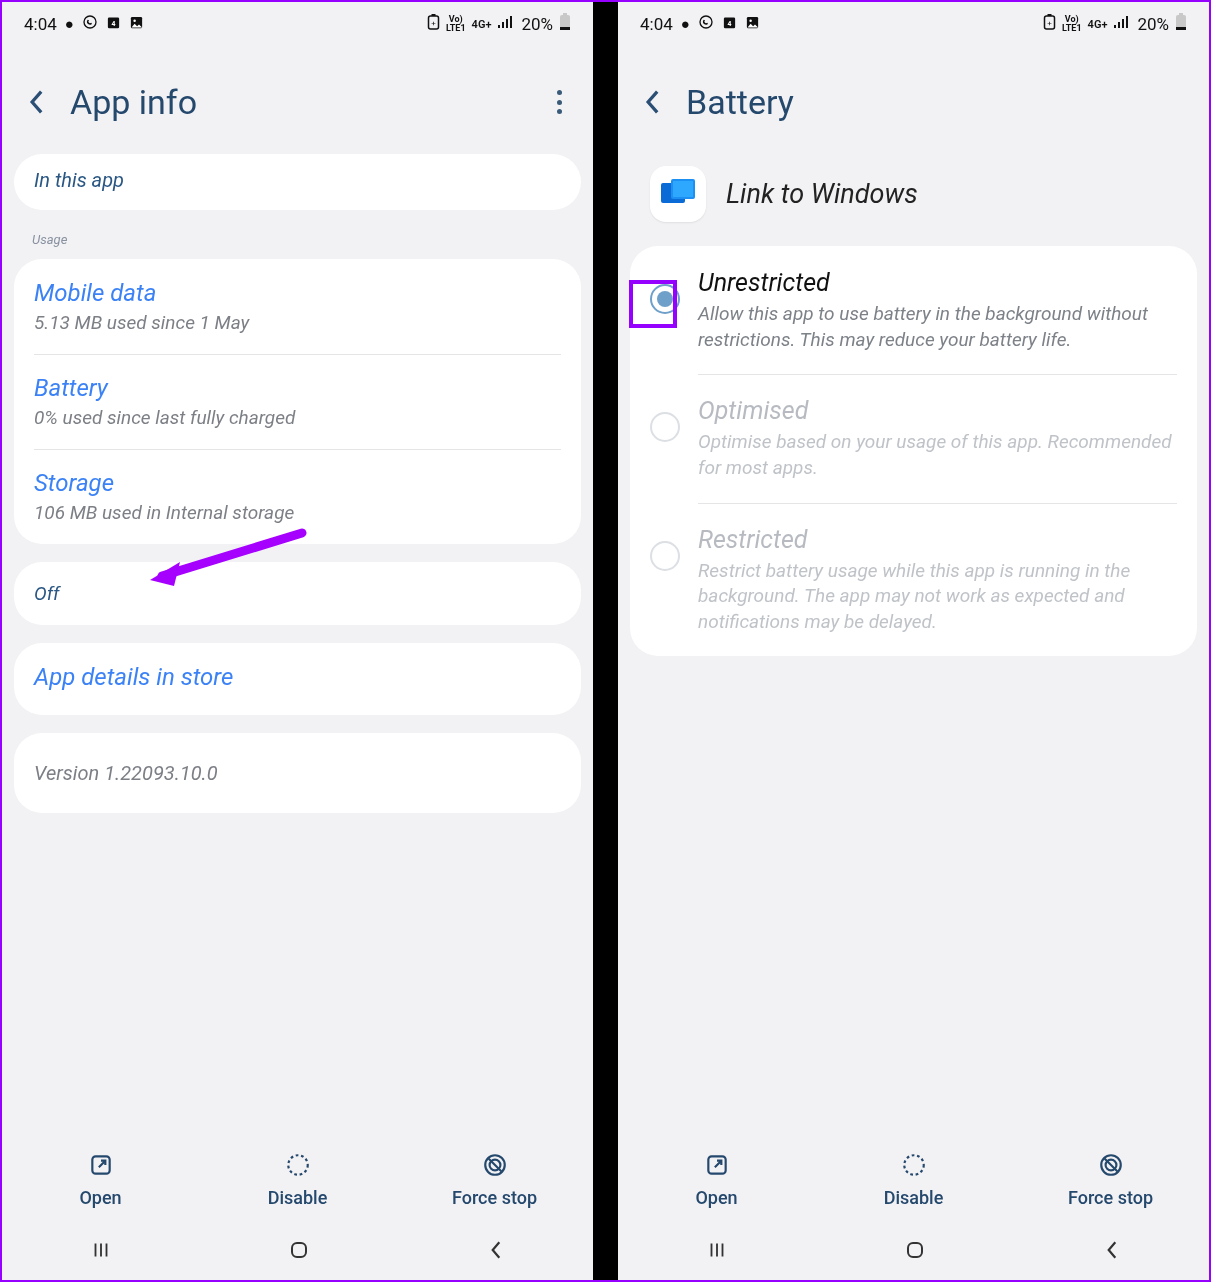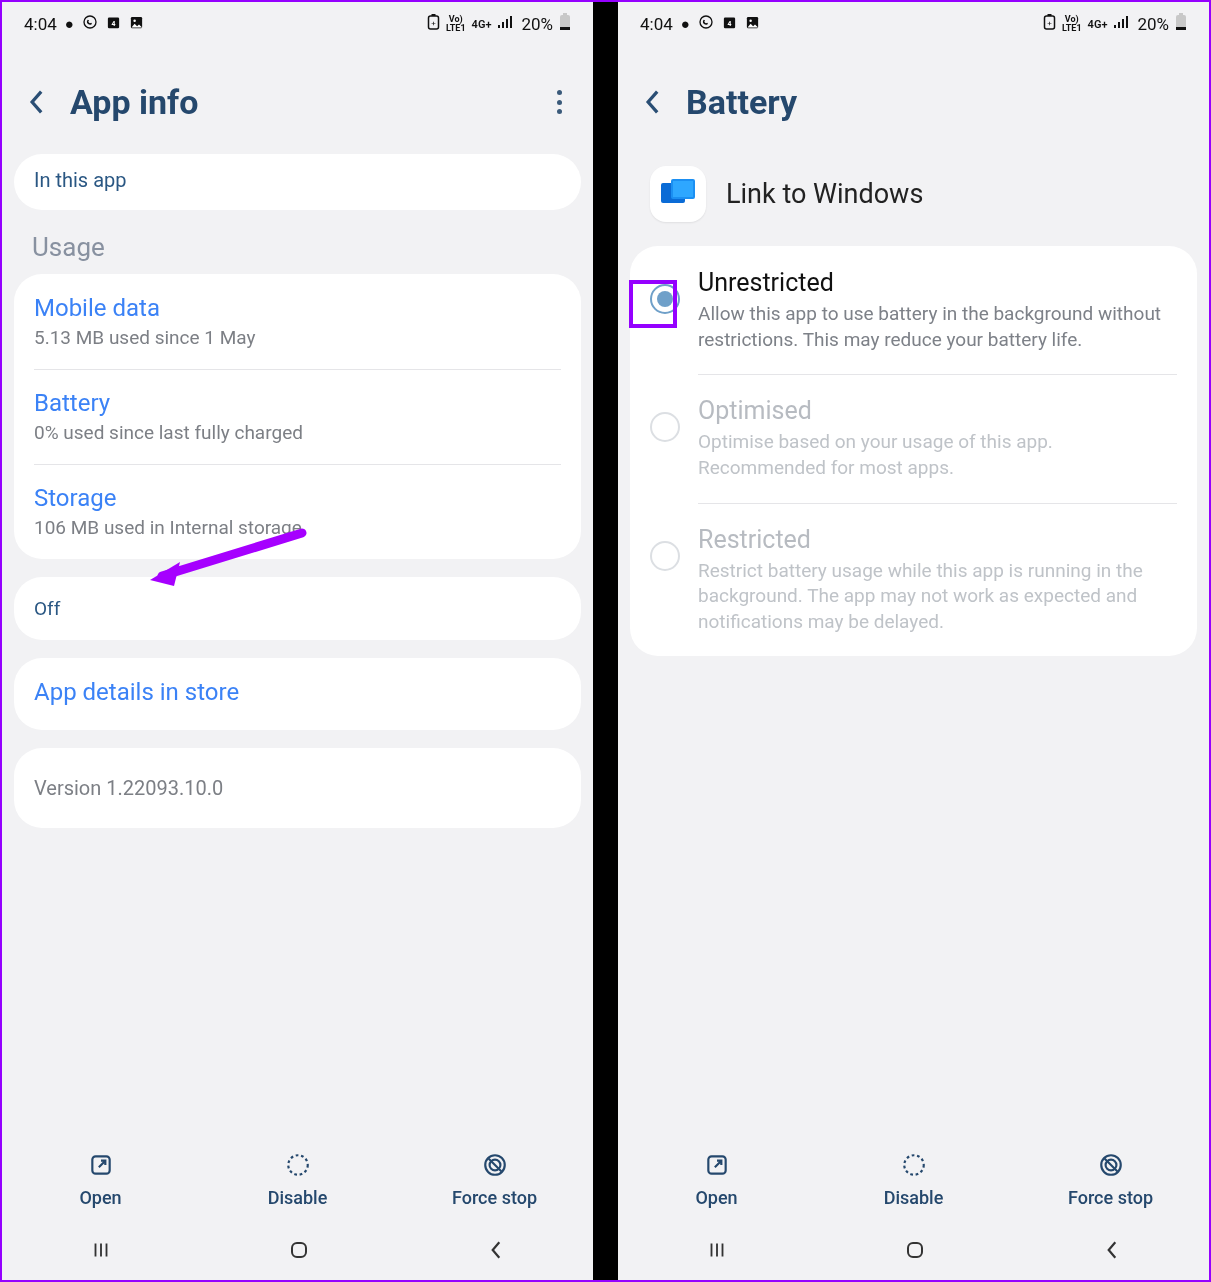--- a/index.html
+++ b/index.html
@@ -50,59 +50,59 @@
     height: 24px;
     display: flex;
     align-items: center;
     justify-content: center;
     color: #2a4e74;
     cursor: pointer;
   }
   .back-chevron svg { width: 16px; height: 26px; }
   .header-title {
     font-size: 34px;
-    font-weight: 700;
+    font-weight: 400;
     color: #25486d;
     flex: 1;
   }
   .more-dots {
     width: 24px;
     height: 28px;
     display: flex;
     flex-direction: column;
     justify-content: space-between;
     align-items: center;
     padding: 2px 0;
     cursor: pointer;
   }
   .more-dots span {
     width: 5px; height: 5px; background: #3a5a7a; border-radius: 50%;
   }
-  .content { flex: 1; overflow: hidden; padding: 0 12px; }
+  .content { flex: 1; overflow: hidden; padding: 0 12px; font-style: italic; }
   
   .card {
     background: #fff;
     border-radius: 28px;
     margin-bottom: 18px;
     padding: 0;
     overflow: hidden;
   }
   .card-header-chip {
     background: #fff;
     border-radius: 28px;
     padding: 14px 20px 18px 20px;
     margin-bottom: 10px;
   }
   .card-header-chip .chip-text {
     color: #2a5783;
     font-size: 20px;
   }
   .usage-label {
     color: #8891a0;
-    font-size: 26px;
+    font-size: 13px;
     padding: 12px 18px 12px 18px;
   }
   .list-item {
     padding: 20px 20px;
     cursor: pointer;
     position: relative;
   }
   .list-item + .list-item::before {
     content: '';
     position: absolute;

